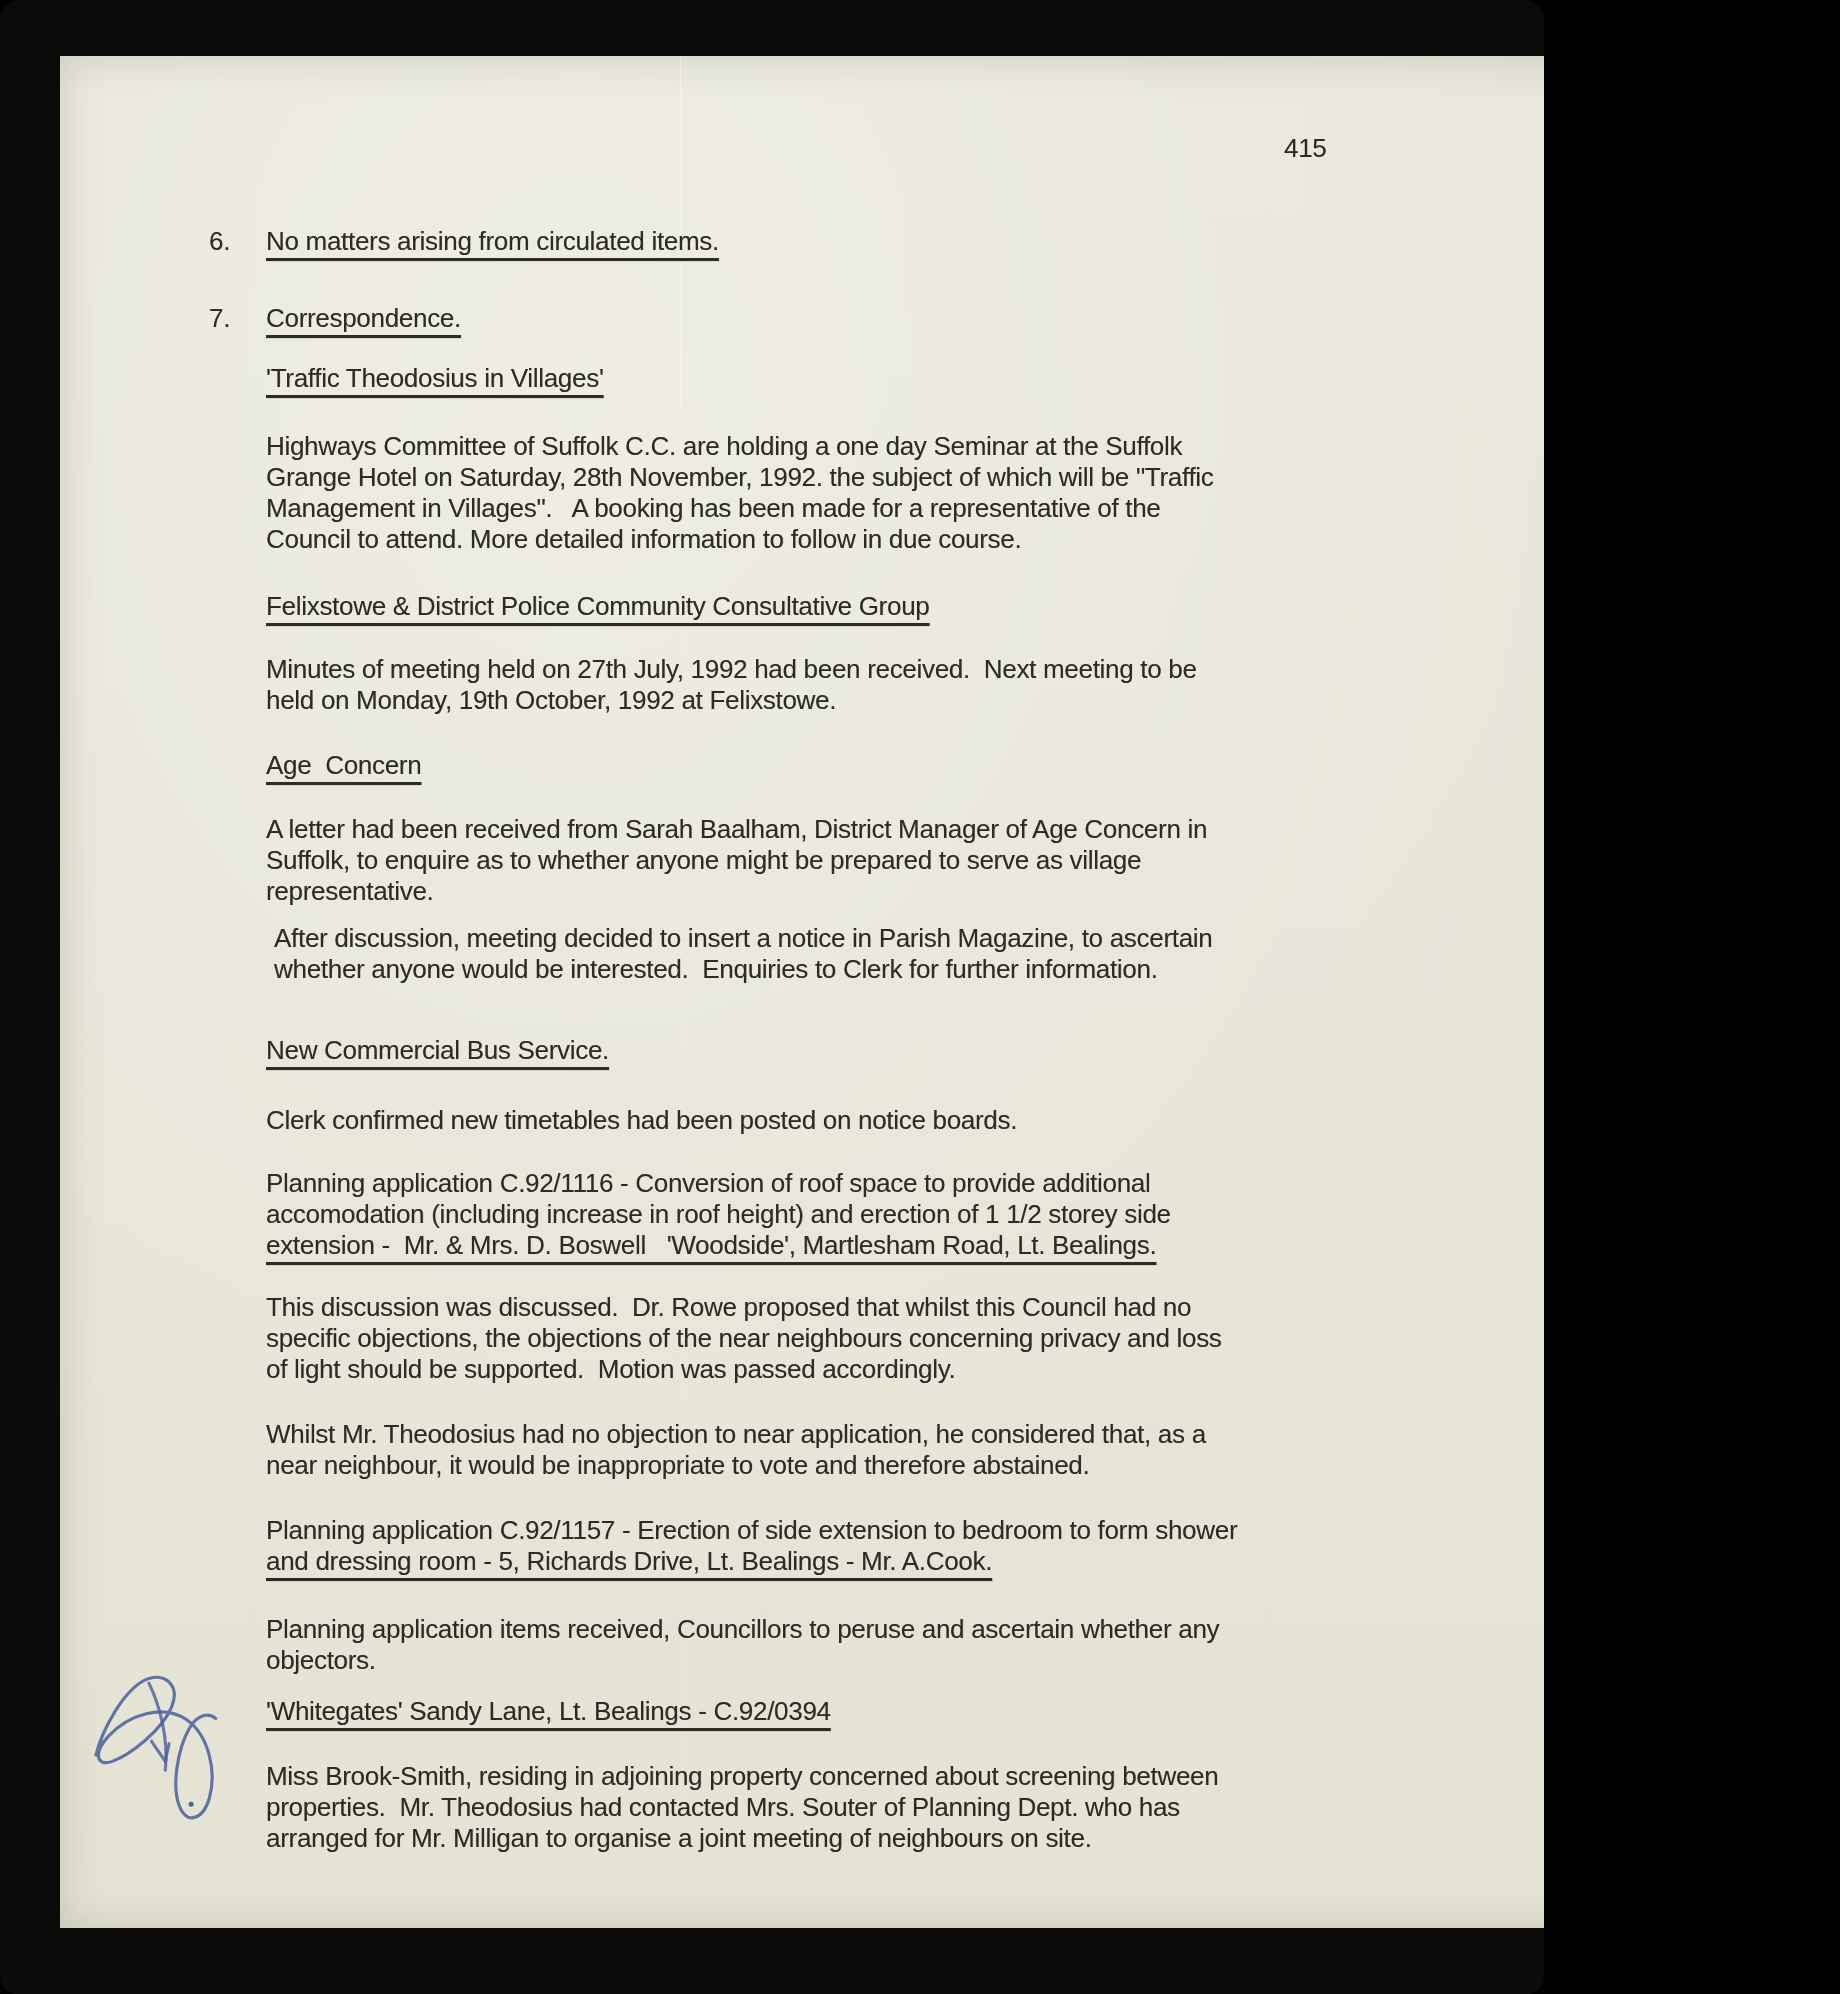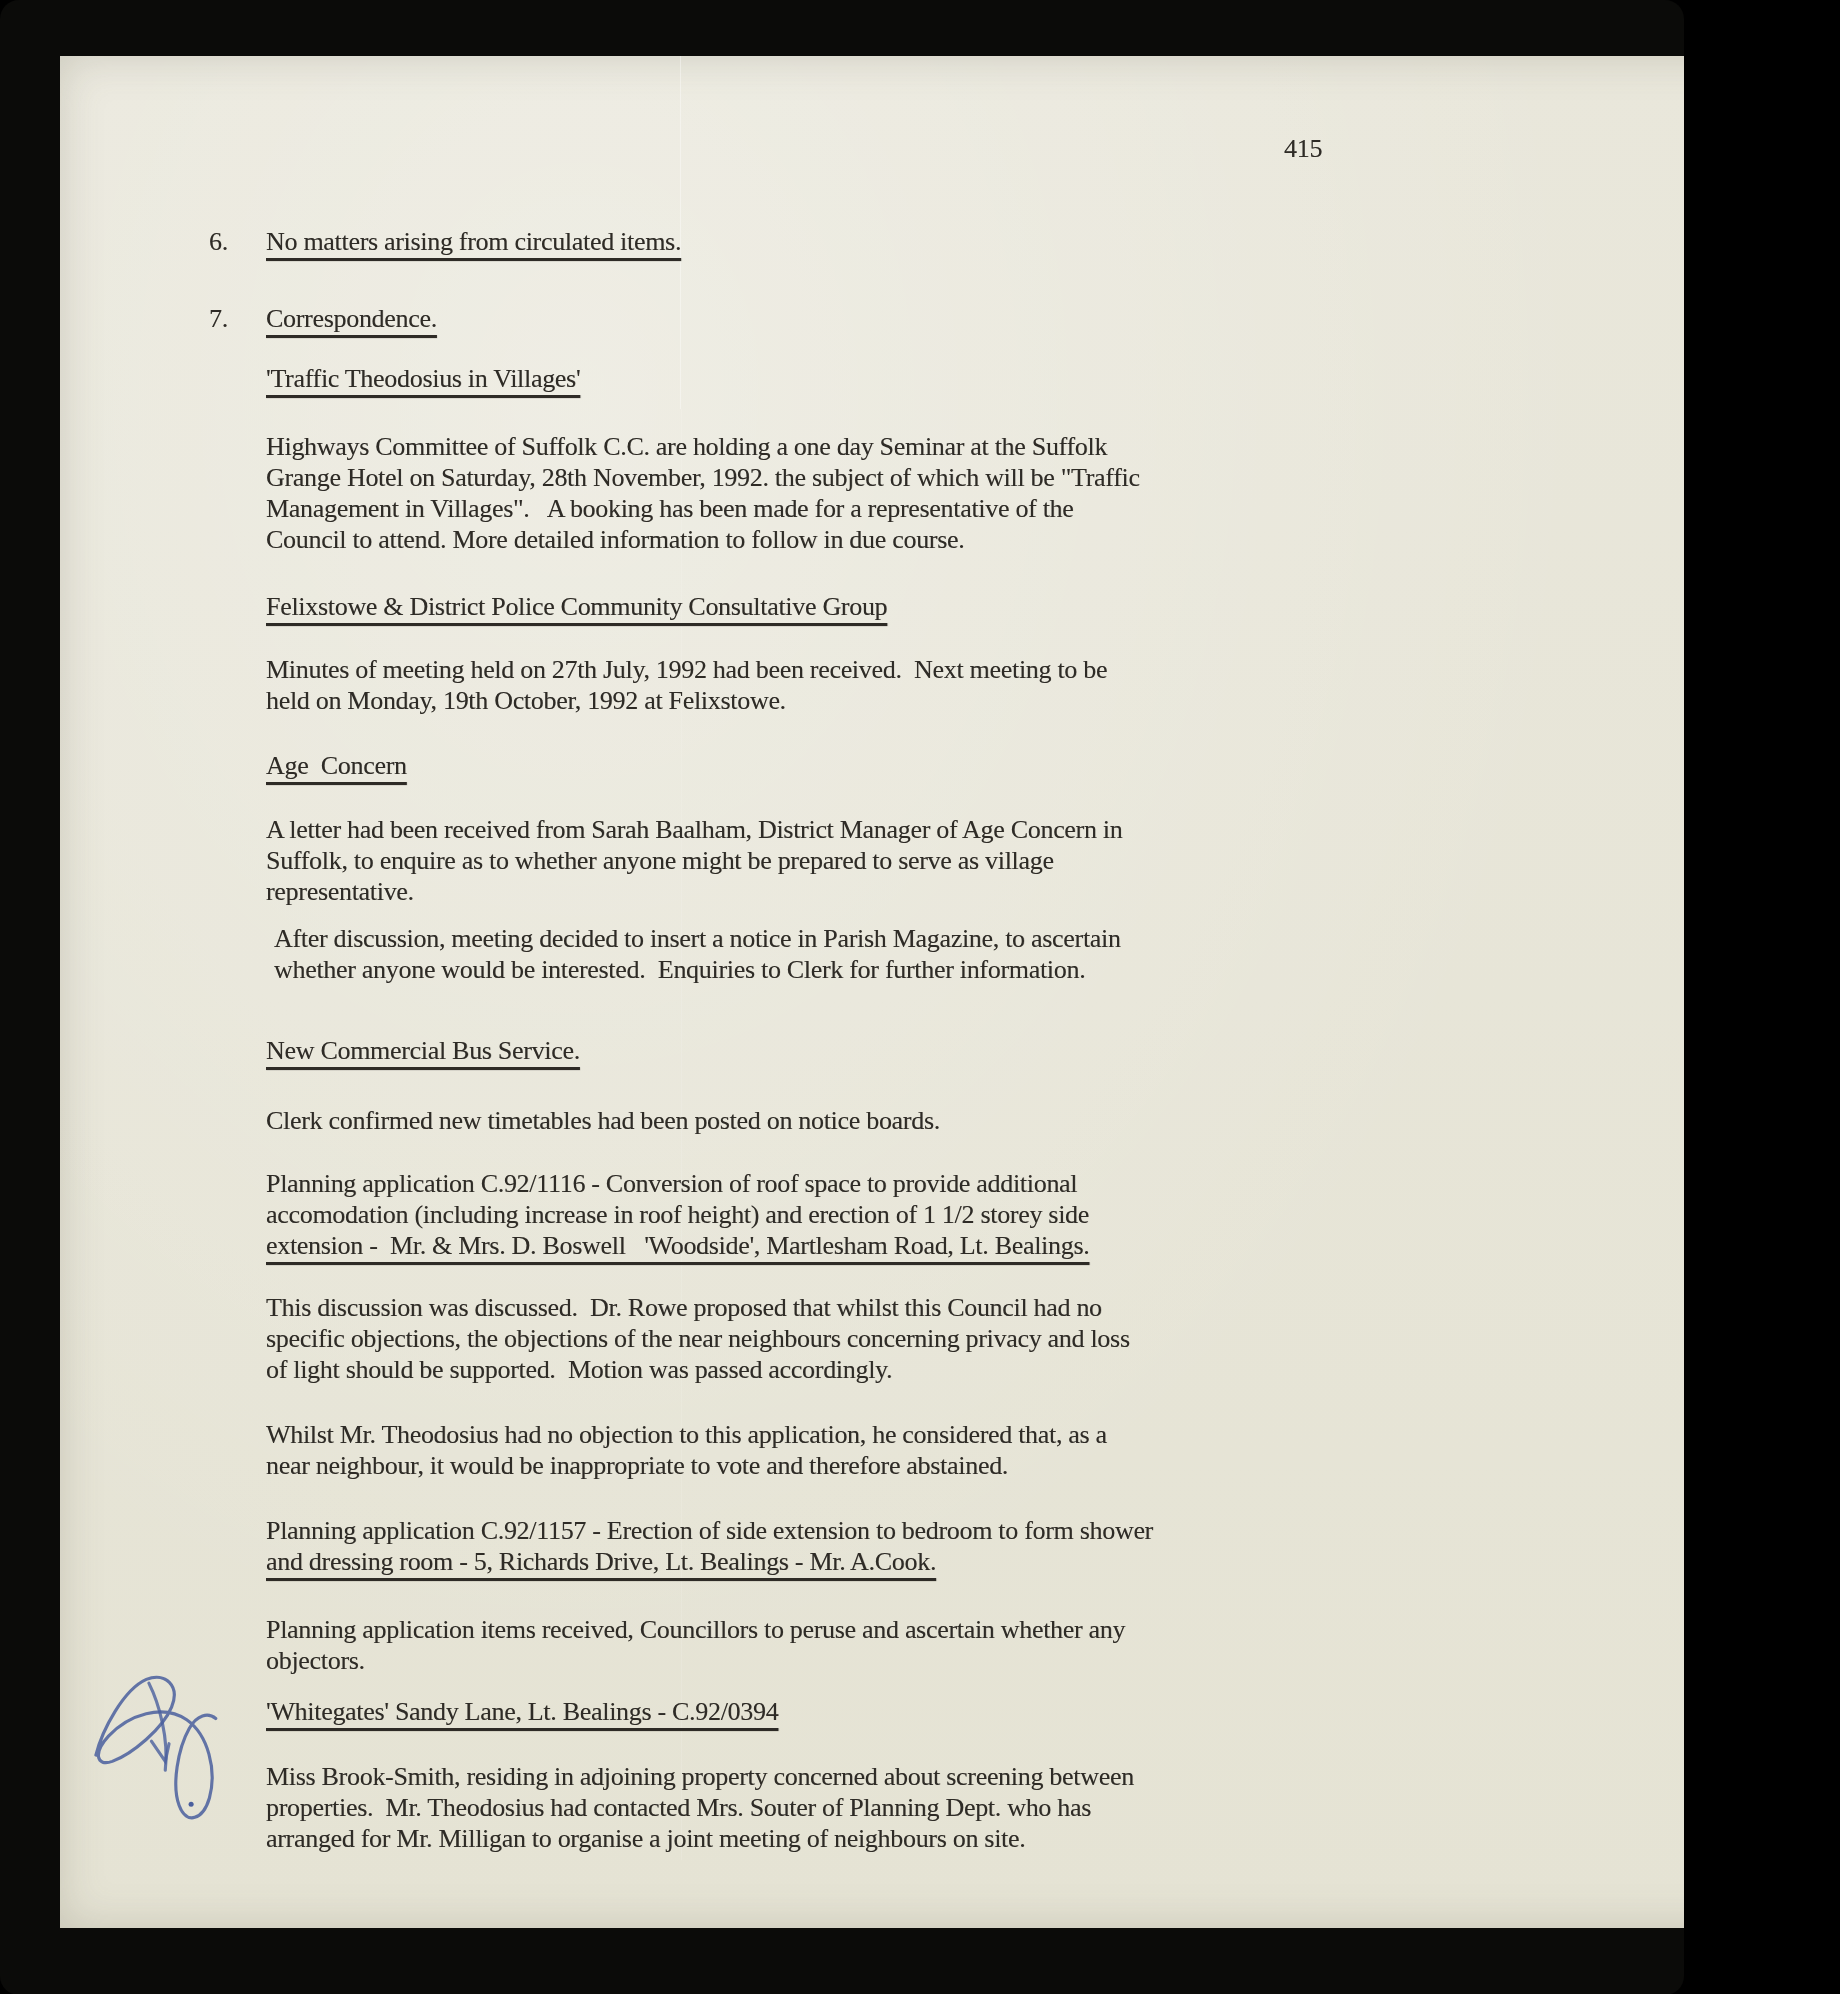--- a/index.html
+++ b/index.html
@@ -3,24 +3,24 @@
 <meta charset="utf-8">
 <style>
   :root{
     --bg:#0b0b09;
     --paper:#e9e7db;
     --ink:#2e2b26;
   }
   html,body{margin:0;padding:0;background:#000;}
   #scan{
     position:relative;
-    width:1684px;height:1995px;
+    width:1544px;height:1995px;
     background:var(--bg);
     overflow:hidden;
-    font-family:Liberation Serif, serif;
+    font-family:Liberation Sans, sans-serif;
     color:var(--ink);
     border-radius:19px;
   }
   .paper{
     position:absolute;
     left:60px;top:56px;
     width:1729px;height:1872px;
     background:
       radial-gradient(ellipse at 30% 18%, rgba(255,255,255,0.28), rgba(255,255,255,0) 60%),
       linear-gradient(180deg, var(--paper), #e5e3d4);
@@ -85,21 +85,21 @@
     <div class="block" style="top: 431px;"><div class="line"><span>Highways Committee of Suffolk C.C. are holding a one day Seminar at the Suffolk</span></div><div class="line"><span>Grange Hotel on Saturday, 28th November, 1992. the subject of which will be "Traffic</span></div><div class="line"><span>Management in Villages".   A booking has been made for a representative of the</span></div><div class="line"><span>Council to attend. More detailed information to follow in due course.</span></div></div>
     <div class="block" style="top: 591px;"><div class="line"><span class="u">Felixstowe &amp; District Police Community Consultative Group</span></div></div>
     <div class="block" style="top: 654px;"><div class="line"><span>Minutes of meeting held on 27th July, 1992 had been received.  Next meeting to be</span></div><div class="line"><span>held on Monday, 19th October, 1992 at Felixstowe.</span></div></div>
     <div class="block" style="top: 750px;"><div class="line"><span class="u">Age  Concern</span></div></div>
     <div class="block" style="top: 814px;"><div class="line"><span>A letter had been received from Sarah Baalham, District Manager of Age Concern in</span></div><div class="line"><span>Suffolk, to enquire as to whether anyone might be prepared to serve as village</span></div><div class="line"><span>representative.</span></div></div>
     <div class="block" style="top: 923px; margin-left: 8px;"><div class="line"><span>After discussion, meeting decided to insert a notice in Parish Magazine, to ascertain</span></div><div class="line"><span>whether anyone would be interested.  Enquiries to Clerk for further information.</span></div></div>
     <div class="block" style="top: 1035px;"><div class="line"><span class="u">New Commercial Bus Service.</span></div></div>
     <div class="block" style="top: 1105px;"><div class="line"><span>Clerk confirmed new timetables had been posted on notice boards.</span></div></div>
     <div class="block" style="top: 1168px;"><div class="line"><span>Planning application C.92/1116 - Conversion of roof space to provide additional</span></div><div class="line"><span>accomodation (including increase in roof height) and erection of 1 1/2 storey side</span></div><div class="line"><span class="u">extension -  Mr. &amp; Mrs. D. Boswell   'Woodside', Martlesham Road, Lt. Bealings.</span></div></div>
     <div class="block" style="top: 1292px;"><div class="line"><span>This discussion was discussed.  Dr. Rowe proposed that whilst this Council had no</span></div><div class="line"><span>specific objections, the objections of the near neighbours concerning privacy and loss</span></div><div class="line"><span>of light should be supported.  Motion was passed accordingly.</span></div></div>
-    <div class="block" style="top: 1419px;"><div class="line"><span>Whilst Mr. Theodosius had no objection to this application, he considered that, as a</span></div><div class="line"><span>near neighbour, it would be inappropriate to vote and therefore abstained.</span></div></div>
+    <div class="block" style="top: 1419px;"><div class="line"><span>Whilst Mr. Theodosius had no objection to near application, he considered that, as a</span></div><div class="line"><span>near neighbour, it would be inappropriate to vote and therefore abstained.</span></div></div>
     <div class="block" style="top: 1515px;"><div class="line"><span>Planning application C.92/1157 - Erection of side extension to bedroom to form shower</span></div><div class="line"><span class="u">and dressing room - 5, Richards Drive, Lt. Bealings - Mr. A.Cook.</span></div></div>
     <div class="block" style="top: 1614px;"><div class="line"><span>Planning application items received, Councillors to peruse and ascertain whether any</span></div><div class="line"><span>objectors.</span></div></div>
     <div class="block" style="top: 1696px;"><div class="line"><span class="u">'Whitegates' Sandy Lane, Lt. Bealings - C.92/0394</span></div></div>
     <div class="block" style="top: 1761px;"><div class="line"><span>Miss Brook-Smith, residing in adjoining property concerned about screening between</span></div><div class="line"><span>properties.  Mr. Theodosius had contacted Mrs. Souter of Planning Dept. who has</span></div><div class="line"><span>arranged for Mr. Milligan to organise a joint meeting of neighbours on site.</span></div></div>
     <div class="hole" style="left: 1700px; top: 314px; width: 47px; height: 35px;"></div>
     <div class="hole" style="left: 1700px; top: 580px; width: 48px; height: 34px;"></div>
     <div class="hole" style="left: 1701px; top: 1392px; width: 52px; height: 32px;"></div>
     <div class="hole" style="left: 1700px; top: 1664px; width: 53px; height: 29px;"></div>
   </div>
 

